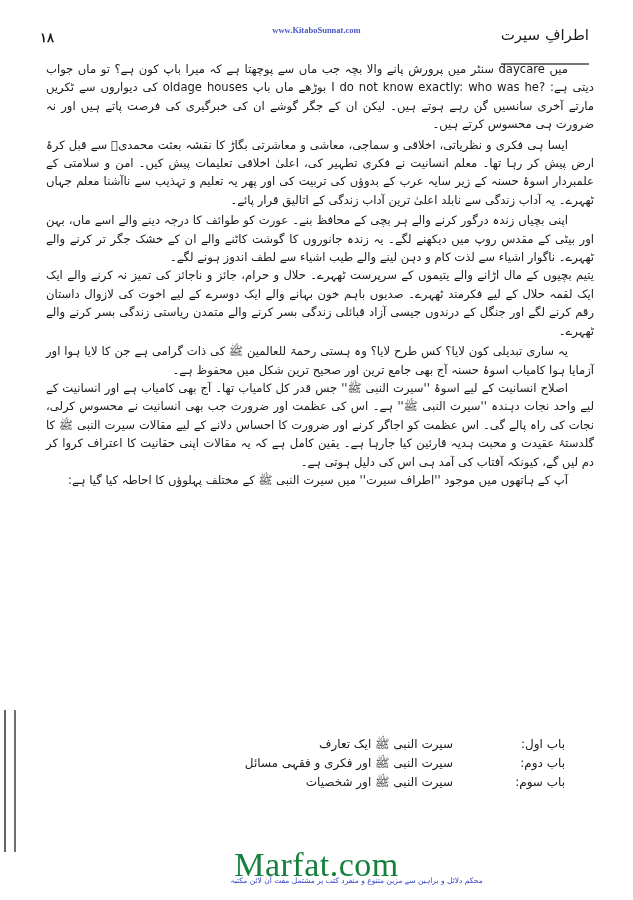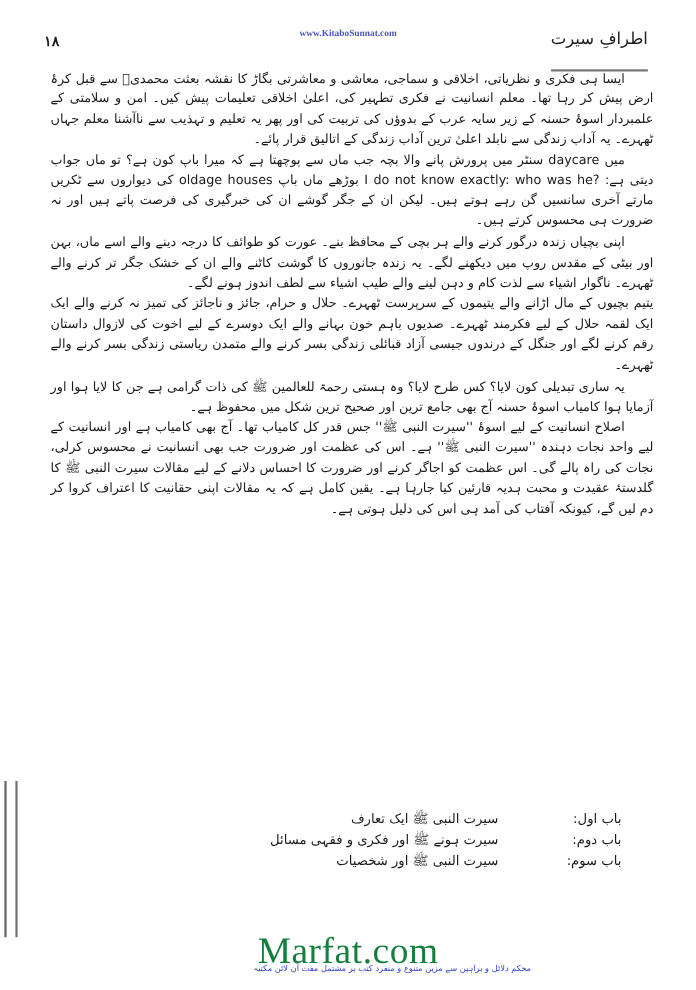--- a/index.html
+++ b/index.html
@@ -28,36 +28,37 @@
                font-family: "Liberation Serif", serif; font-size: 34px; color: #15803d; letter-spacing: 0.5px; }
 </style>
 </head>
 <body>
 
 <div class="site-url">www.KitaboSunnat.com</div>
 <div class="page-number">۱۸</div>
 <div class="running-head">اطرافِ سیرت</div>
 
 <div class="body-text">
+  <p class="para indent">میں daycare سنٹر میں پرورش پانے والا بچہ جب ماں سے پوچھتا ہے کہ میرا باپ کون ہے؟ تو ماں جواب دیتی ہے: ?I do not know exactly: who was he بوڑھے ماں باپ oldage houses کی دیواروں سے ٹکریں مارتے آخری سانسیں گن رہے ہوتے ہیں۔ لیکن ان کے جگر گوشے ان کی خبرگیری کی فرصت پاتے ہیں اور نہ ضرورت ہی محسوس کرتے ہیں۔</p>
   <p class="para indent sp">ایسا ہی فکری و نظریاتی، اخلاقی و سماجی، معاشی و معاشرتی بگاڑ کا نقشہ بعثت محمدیؐ سے قبل کرۂ ارض پیش کر رہا تھا۔ معلم انسانیت نے فکری تطہیر کی، اعلیٰ اخلاقی تعلیمات پیش کیں۔ امن و سلامتی کے علمبردار اسوۂ حسنہ کے زیر سایہ عرب کے بدوؤں کی تربیت کی اور پھر یہ تعلیم و تہذیب سے ناآشنا معلم جہاں ٹھہرے۔ یہ آداب زندگی سے نابلد اعلیٰ ترین آداب زندگی کے اتالیق قرار پائے۔</p>
-  <p class="para indent">میں daycare سنٹر میں پرورش پانے والا بچہ جب ماں سے پوچھتا ہے کہ میرا باپ کون ہے؟ تو ماں جواب دیتی ہے: ?I do not know exactly: who was he بوڑھے ماں باپ oldage houses کی دیواروں سے ٹکریں مارتے آخری سانسیں گن رہے ہوتے ہیں۔ لیکن ان کے جگر گوشے ان کی خبرگیری کی فرصت پاتے ہیں اور نہ ضرورت ہی محسوس کرتے ہیں۔</p>
   <p class="para indent sp">اپنی بچیاں زندہ درگور کرنے والے ہر بچی کے محافظ بنے۔ عورت کو طوائف کا درجہ دینے والے اسے ماں، بہن اور بیٹی کے مقدس روپ میں دیکھنے لگے۔ یہ زندہ جانوروں کا گوشت کاٹنے والے ان کے خشک جگر تر کرنے والے ٹھہرے۔ ناگوار اشیاء سے لذت کام و دہن لینے والے طیب اشیاء سے لطف اندوز ہونے لگے۔</p>
   <p class="para">یتیم بچیوں کے مال اڑانے والے یتیموں کے سرپرست ٹھہرے۔ حلال و حرام، جائز و ناجائز کی تمیز نہ کرنے والے ایک ایک لقمہ حلال کے لیے فکرمند ٹھہرے۔ صدیوں باہم خون بہانے والے ایک دوسرے کے لیے اخوت کی لازوال داستان رقم کرنے لگے اور جنگل کے درندوں جیسی آزاد قبائلی زندگی بسر کرنے والے متمدن ریاستی زندگی بسر کرنے والے ٹھہرے۔</p>
   <p class="para indent sp">یہ ساری تبدیلی کون لایا؟ کس طرح لایا؟ وہ ہستی رحمۃ للعالمین ﷺ کی ذات گرامی ہے جن کا لایا ہوا اور آزمایا ہوا کامیاب اسوۂ حسنہ آج بھی جامع ترین اور صحیح ترین شکل میں محفوظ ہے۔</p>
   <p class="para indent">اصلاح انسانیت کے لیے اسوۂ ''سیرت النبی ﷺ'' جس قدر کل کامیاب تھا۔ آج بھی کامیاب ہے اور انسانیت کے لیے واحد نجات دہندہ ''سیرت النبی ﷺ'' ہے۔ اس کی عظمت اور ضرورت جب بھی انسانیت نے محسوس کرلی، نجات کی راہ پالے گی۔ اس عظمت کو اجاگر کرنے اور ضرورت کا احساس دلانے کے لیے مقالات سیرت النبی ﷺ کا گلدستۂ عقیدت و محبت ہدیہ قارئین کیا جارہا ہے۔ یقین کامل ہے کہ یہ مقالات اپنی حقانیت کا اعتراف کروا کر دم لیں گے، کیونکہ آفتاب کی آمد ہی اس کی دلیل ہوتی ہے۔</p>
+  <p class="para indent">آپ کے ہاتھوں میں موجود ''اطراف سیرت'' میں سیرت النبی ﷺ کے مختلف پہلوؤں کا احاطہ کیا گیا ہے:</p>
 </div>
 
 <div class="chapters">
   <div class="ch-row">
     <span class="ch-label">باب اول:</span>
     <span class="ch-title">سیرت النبی ﷺ ایک تعارف</span>
   </div>
   <div class="ch-row">
     <span class="ch-label">باب دوم:</span>
-    <span class="ch-title">سیرت ہونے ﷺ اور فکری و فقہی مسائل</span>
+    <span class="ch-title">سیرت النبی ﷺ اور فکری و فقہی مسائل</span>
   </div>
   <div class="ch-row">
     <span class="ch-label">باب سوم:</span>
     <span class="ch-title">سیرت النبی ﷺ اور شخصیات</span>
   </div>
 </div>
 
 <div class="edge-mark"></div>
 
 <div class="footer-tagline">محکم دلائل و براہین سے مزین متنوع و منفرد کتب پر مشتمل مفت آن لائن مکتبہ</div>

